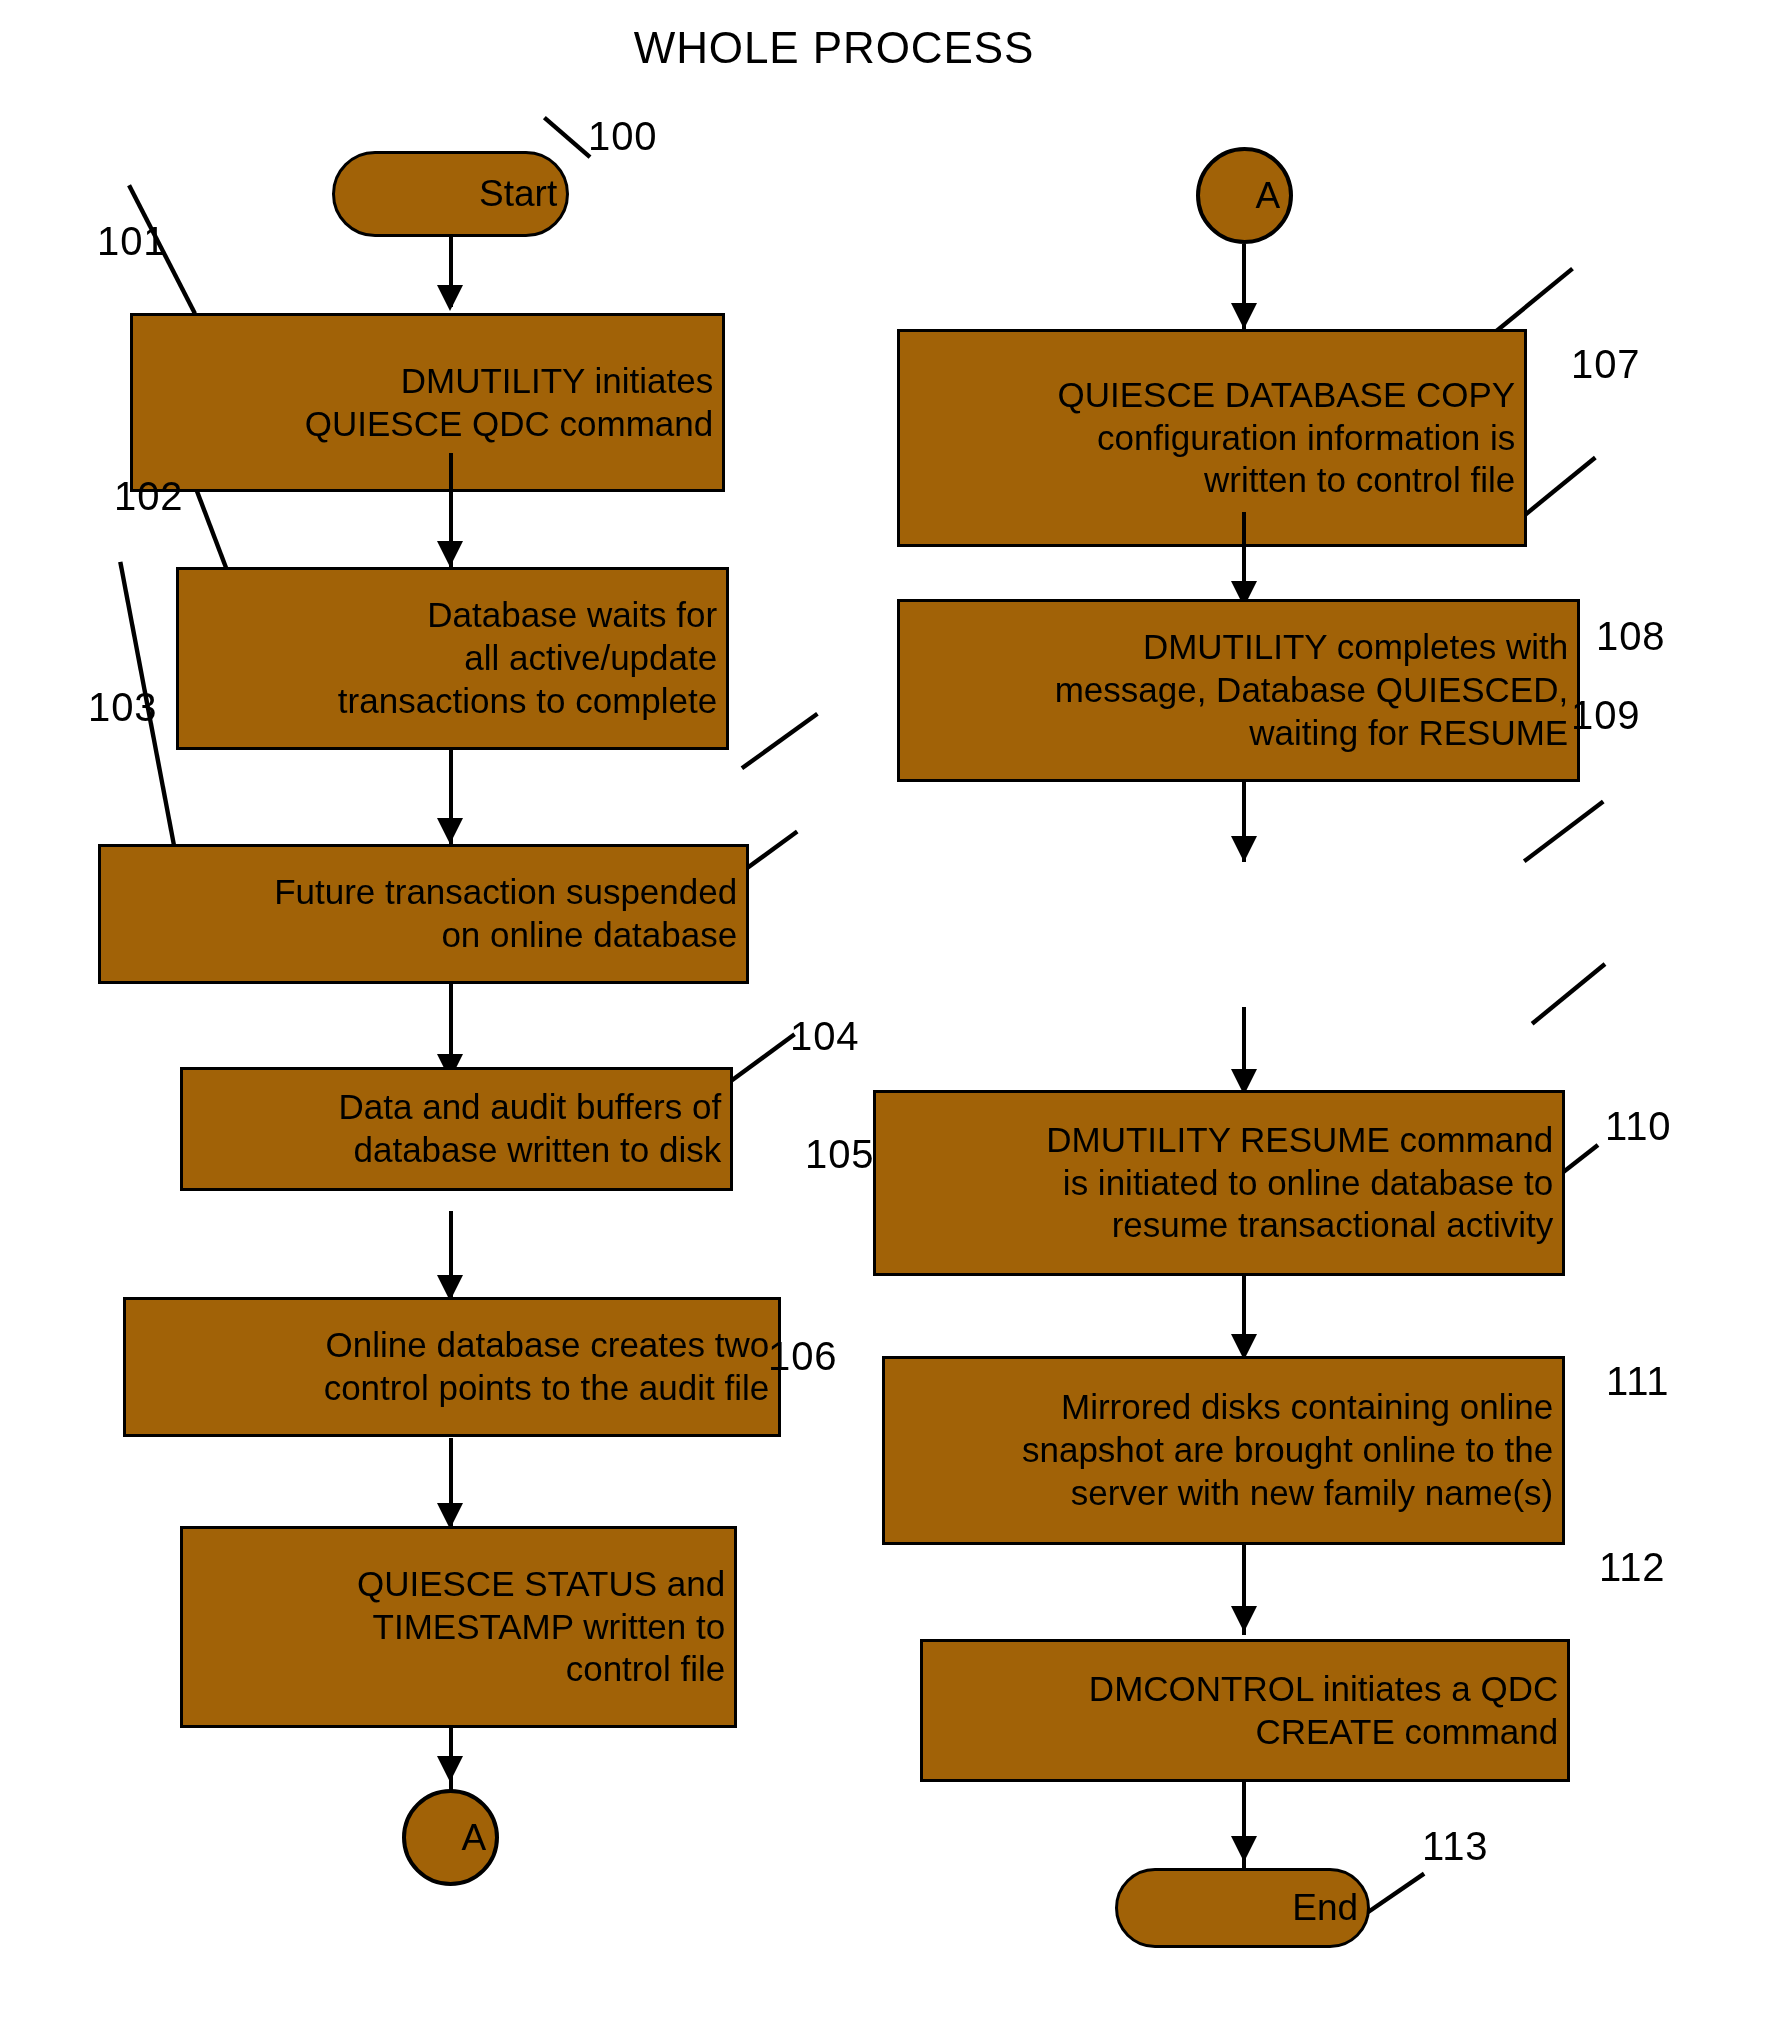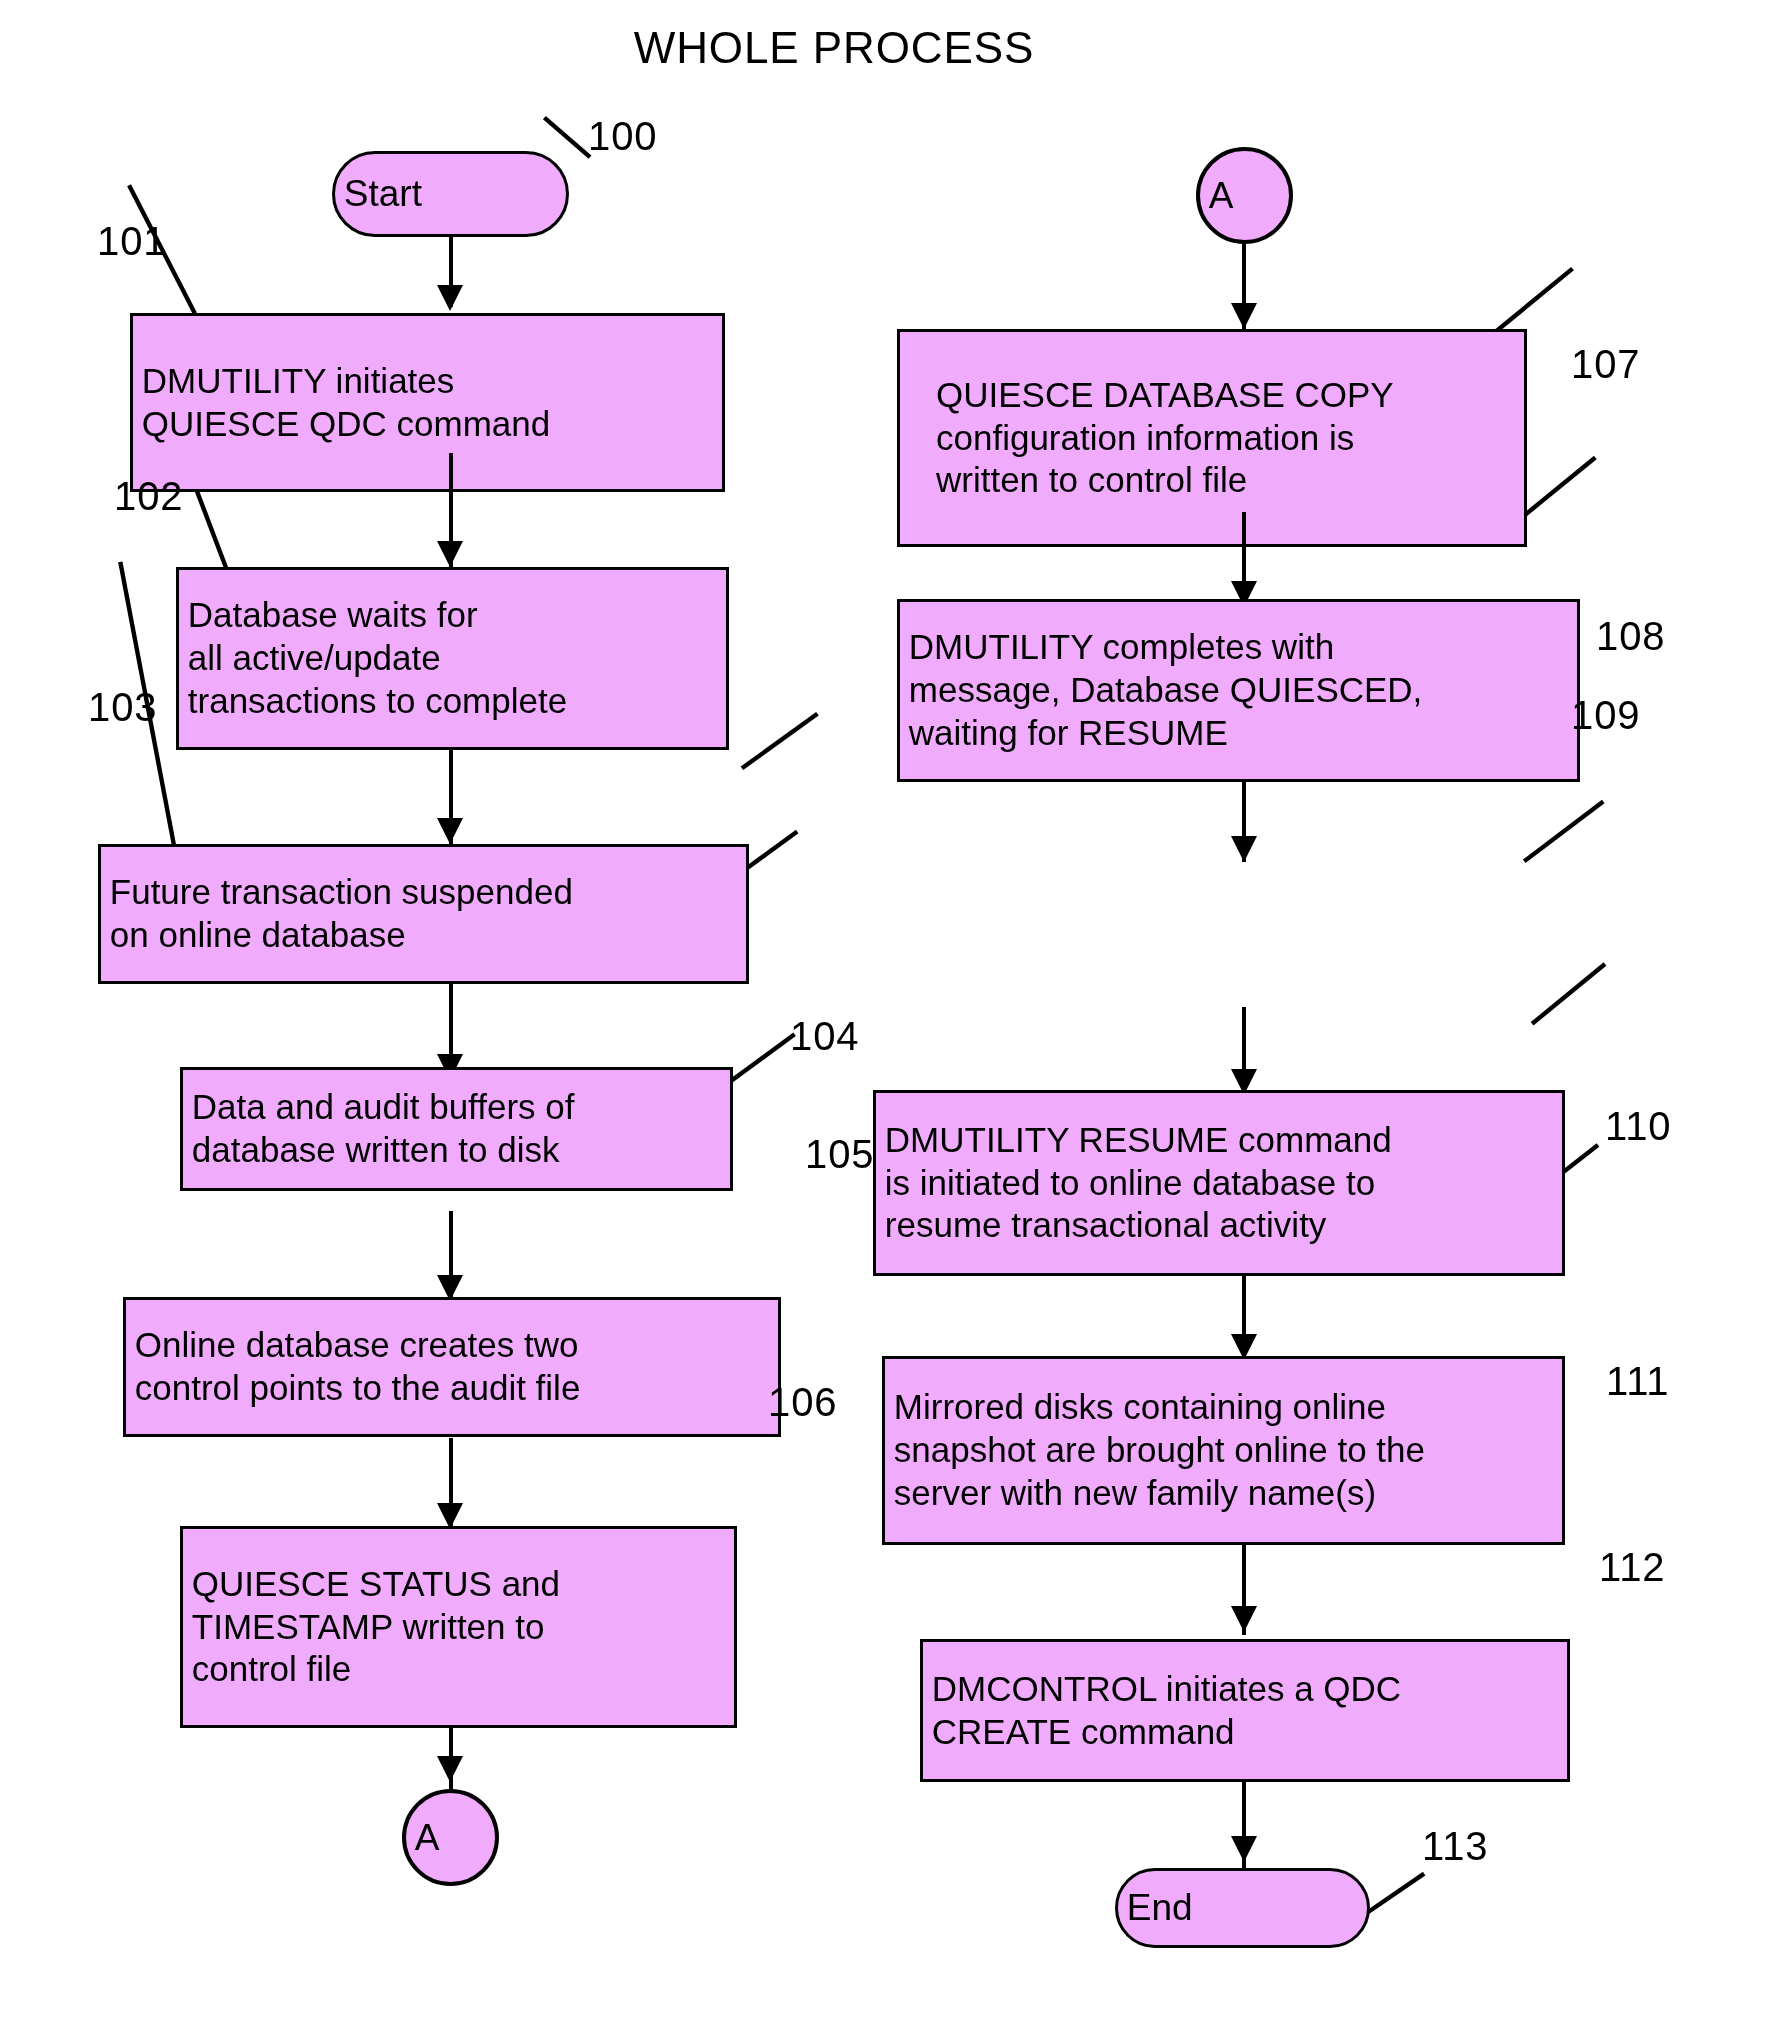--- a/index.html
+++ b/index.html
@@ -28,25 +28,25 @@
     letter-spacing: 0.9px;
     font-weight: 400;
     white-space: nowrap;
   }
 
   
   .node {
     position: absolute;
     box-sizing: border-box;
     border: 3.5px solid #000;
-    background: #f0abfc;
+    background: #a16207;
     display: flex;
     align-items: center;
     justify-content: center;
-    text-align: left;
+    text-align: right;
     font-size: 35px;
     line-height: 1.22;
     padding: 5.3px 8.8px;
   }
   .node .txt { display: block; width: 100%; }
 
   .terminator {
     border-radius: 79px;
     font-size: 37px;
   }
@@ -176,21 +176,21 @@
   <div class="refnum" style="left:765px; top:1132px;margin-left:40px;">105</div>
 
   <div class="vline" style="left:449px; top:1438px; height:88px;"></div>
   <div class="arrowhead" style="left:437px; top:1503px;"></div>
 
   <div class="node" style="left:180px; top:1526px; width:557px; height:202px;">
     <span class="txt" style="white-space:pre-line;">QUIESCE STATUS and
 TIMESTAMP written to
 control file</span>
   </div>
-  <div class="refnum" style="left:768px; top:1380px;text-align:center;">106</div>
+  <div class="refnum" style="left:768px; top:1334px;text-align:center;">106</div>
 
   <div class="vline" style="left:449px; top:1728px; height:63px;"></div>
   <div class="arrowhead" style="left:437px; top:1756px;"></div>
 
   <div class="node connector" style="left:402px; top:1789px; width:97px; height:97px;">
     <span class="txt">A</span>
   </div>
 
   <div class="node connector" style="left:1196px; top:147px; width:97px; height:97px;">
     <span class="txt">A</span>

